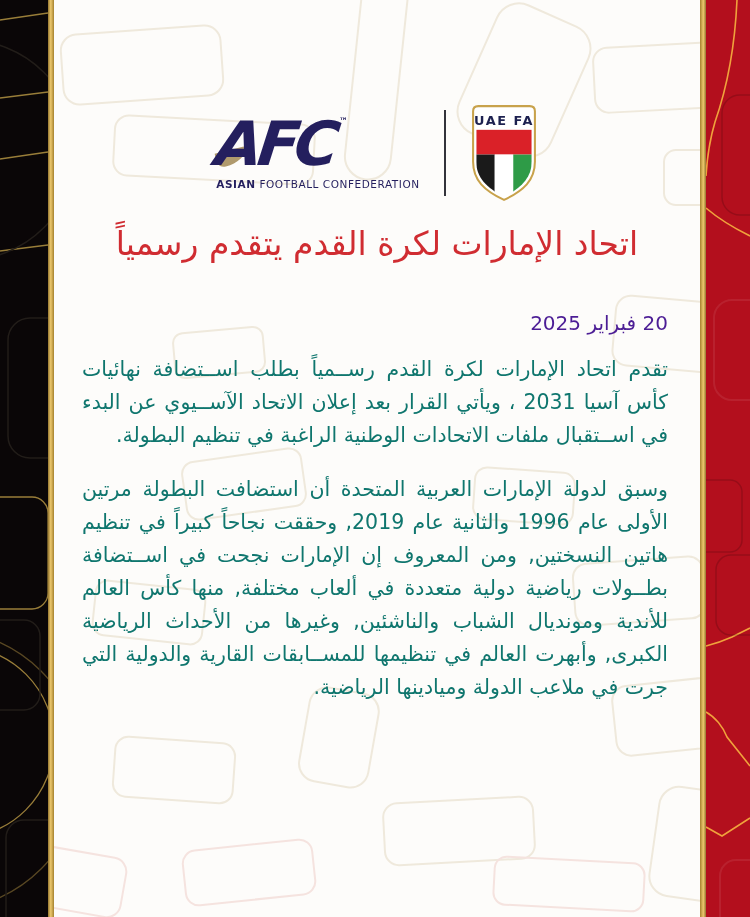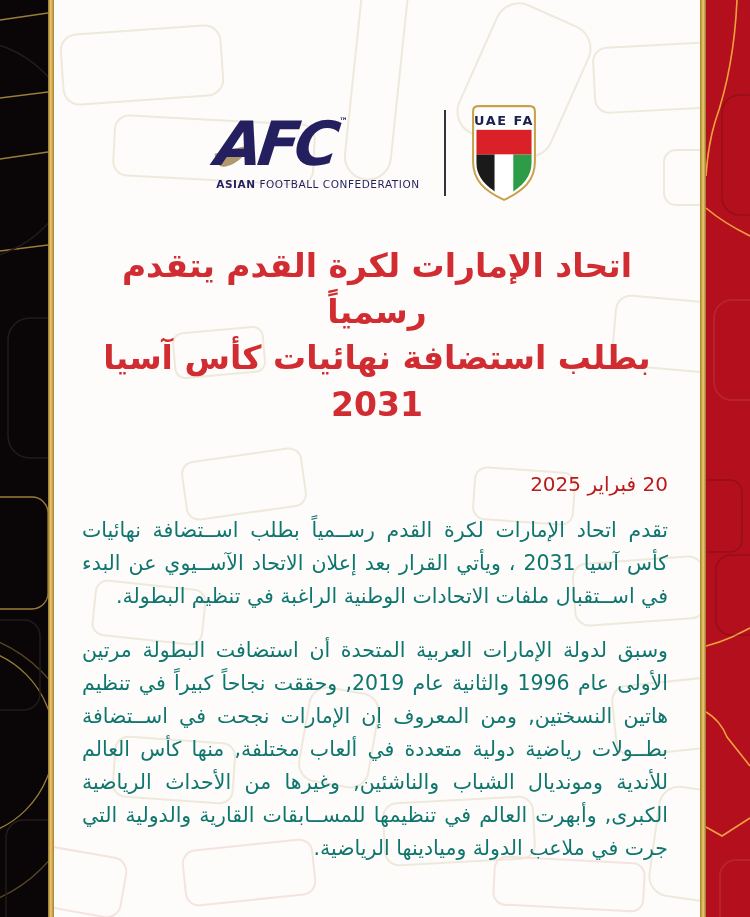--- a/index.html
+++ b/index.html
@@ -37,26 +37,26 @@
     transform:rotate(-14deg); z-index:0; }
   .afc-tm { font-size:9px; font-weight:bold; color:#241f5e;
     vertical-align:top; position:relative; top:2px; left:4px; }
   .afc-subtitle { font-size:10.5px; color:#241f5e; letter-spacing:0.55px;
     margin-top:6px; white-space:nowrap;text-align:center; }
   .afc-subtitle b { letter-spacing:0.55px; }
   .logo-divider { width:2px; height:86px; background:#33333a; flex:none; }
   .uaefa-shield { display:block; }
 
   
-  .title { position:relative; z-index:2; margin:42px 14px 0;
+  .title { position:relative; z-index:2; margin:20px 14px 0;
     direction:rtl; text-align:center;
-    color:#d02c31; font-size:33px; font-weight:bold; line-height:1.4; }
+    color:#d02c31; font-size:33px; font-weight:normal; line-height:1.4; }
   .date { position:relative; z-index:2; margin:44px 32px 0 0;
     direction:rtl; text-align:right;
-    color:#b91c1c; font-size:20px; }
+    color:#4c1d95; font-size:20px; }
   .body { position:relative; z-index:2; margin-top:18px; }
   .body p { direction:rtl; text-align:justify; text-align-last:right;
     margin:0 32px 21px 28px;
     color:#0f766e; font-size:20.5px; line-height:33px; }
 </style>
 </head>
 <body>
 
 <div class="page">
 
@@ -133,21 +133,20 @@
           <rect x="6" y="50" width="18" height="42" fill="#1a1a1a"></rect>
           <rect x="24" y="50" width="18" height="42" fill="#ffffff"></rect>
           <rect x="42" y="50" width="18" height="42" fill="#2e9b47"></rect>
         </g>
         <text x="33" y="21" text-anchor="middle" font-family="DejaVu Sans, sans-serif" font-size="12.5" font-weight="bold" letter-spacing="1.5" fill="#1d2150">UAE FA</text>
       </svg>
     </header>
 
     <h1 class="title">
       <span style="display:block">اتحاد الإمارات لكرة القدم يتقدم رسمياً</span>
-      <span style="display:block">بطلب استضافة نهائيات كأس آسيا 2031</span>
     </h1>
 
     <div class="date">20 فبراير 2025</div>
 
     <section class="body">
       <p>تقدم اتحاد الإمارات لكرة القدم رســمياً بطلب اســتضافة نهائيات كأس آسيا 2031 ، ويأتي القرار بعد إعلان الاتحاد الآســيوي عن البدء في اســتقبال ملفات الاتحادات الوطنية الراغبة في تنظيم البطولة.</p>
       <p>وسبق لدولة الإمارات العربية المتحدة أن استضافت البطولة مرتين الأولى عام 1996 والثانية عام 2019, وحققت نجاحاً كبيراً في تنظيم هاتين النسختين, ومن المعروف إن الإمارات نجحت في اســتضافة بطــولات رياضية دولية متعددة في ألعاب مختلفة, منها كأس العالم للأندية ومونديال الشباب والناشئين, وغيرها من الأحداث الرياضية الكبرى, وأبهرت العالم في تنظيمها للمســابقات القارية والدولية التي جرت في ملاعب الدولة وميادينها الرياضية.</p>
     </section>
   </main>
 

